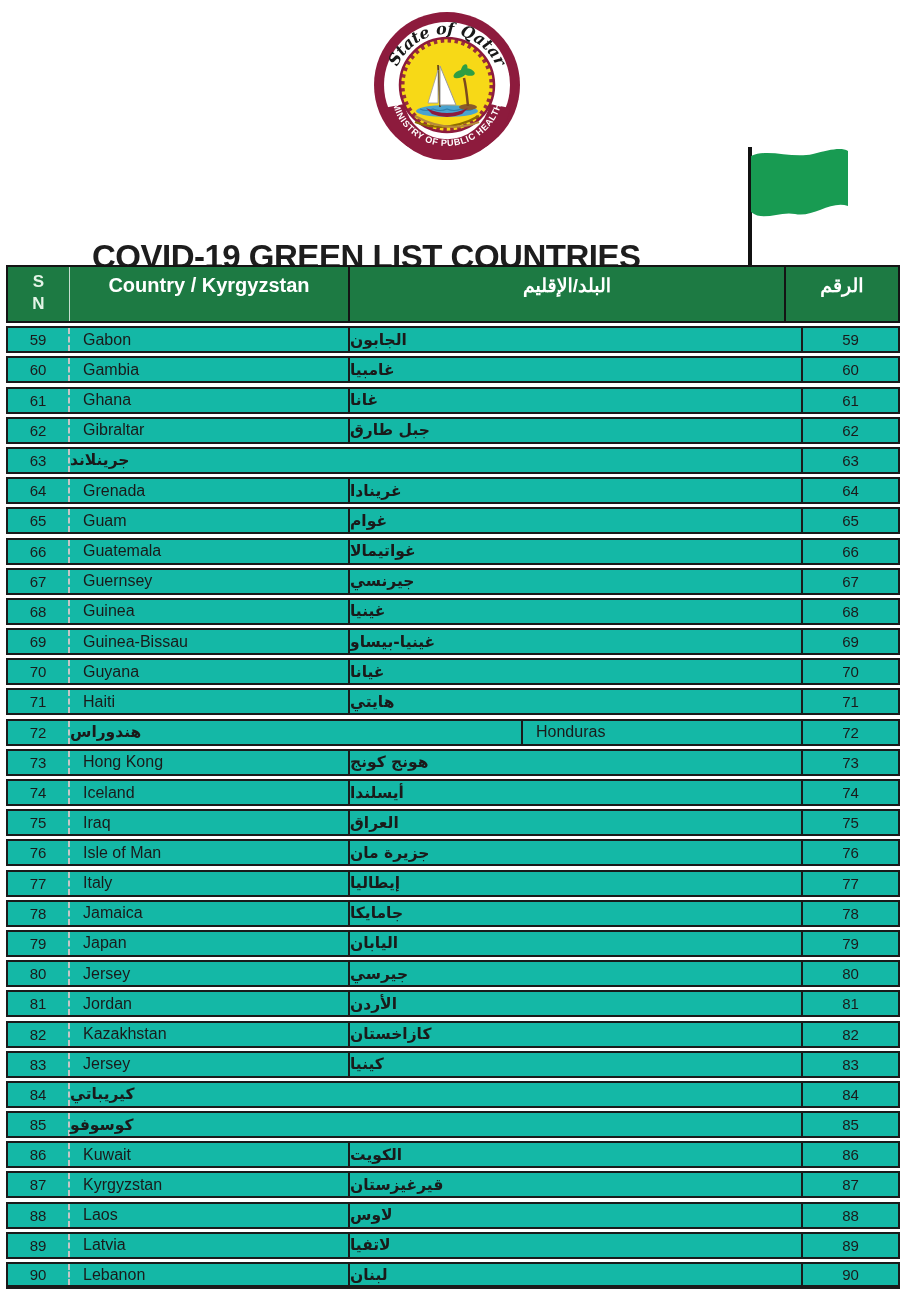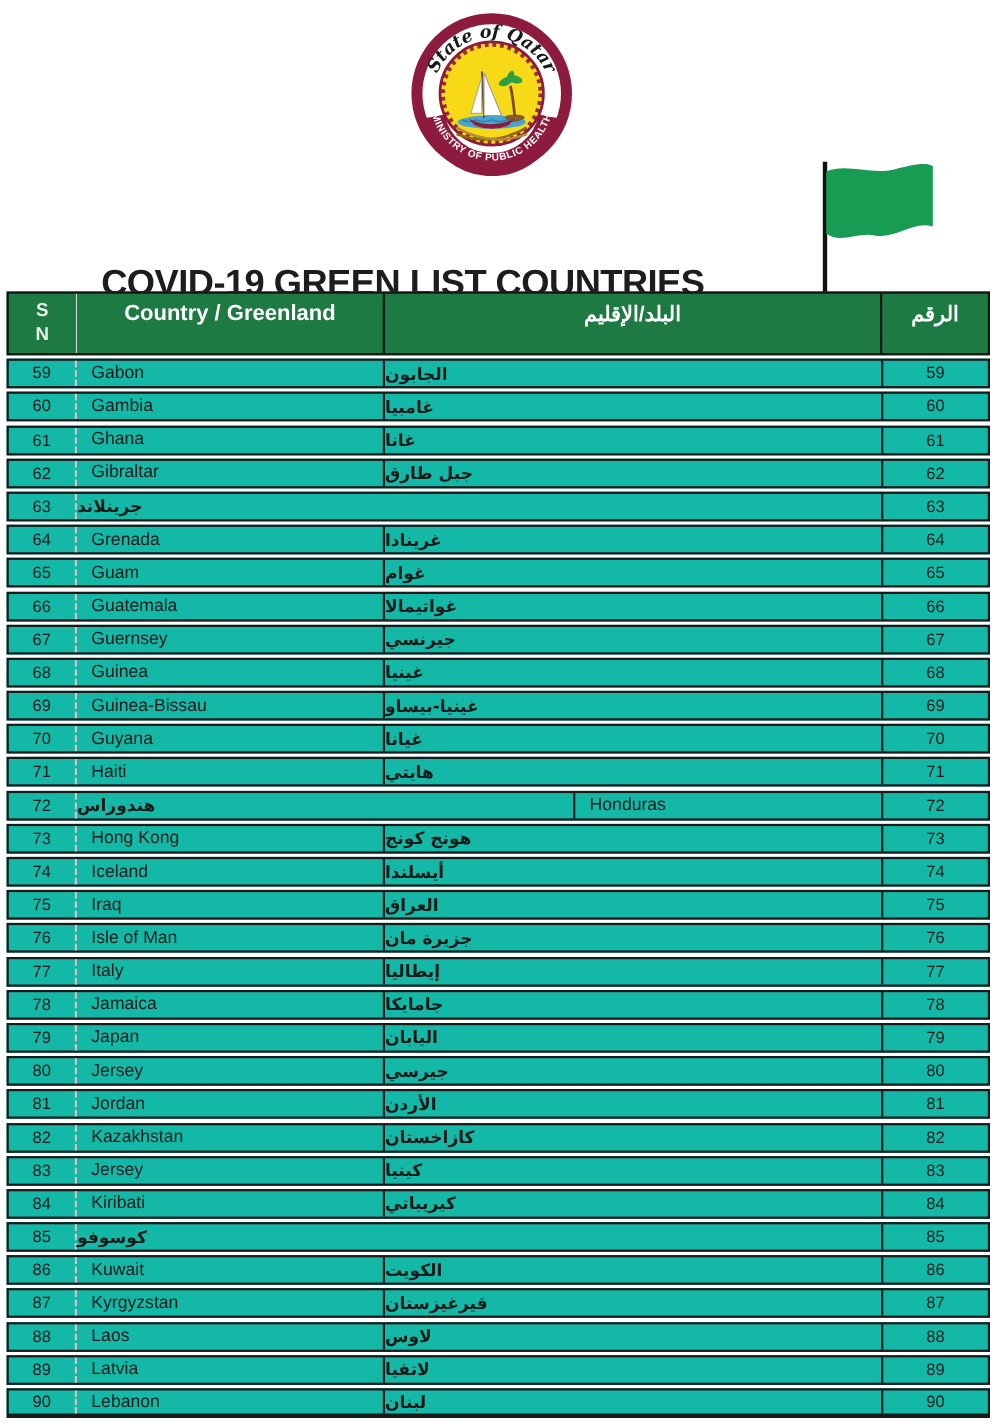--- a/index.html
+++ b/index.html
@@ -19,21 +19,21 @@
 
   
   .tbl{position:absolute;left:6px;top:265px;width:894px;}
   .thead{box-sizing:border-box;height:58px;border:2px solid #141414;
          background:var(--green,#1d7a43);display:flex;color:#fff;}
   .hc{box-sizing:border-box;padding-top:7px;text-align:center;font-weight:bold;}
   .hc.c-sn{width:62px;border-right:1px solid rgba(255,255,255,.75);
            font-size:17px;line-height:22px;color:#e4f4e7;padding-top:4px;}
   .hc.c-country{width:280px;border-right:2px solid #141414;font-size:20px;}
   .hc.c-arabic{flex:1;border-right:2px solid #141414;font-size:19px;}
-  .hc.c-num{width:96px;font-size:19px;}
+  .hc.c-num{width:112px;font-size:19px;}
 
   .trow{box-sizing:border-box;height:27px;margin-top:3.2px;border:2px solid #1a1a1a;
         background:#14b8a6;display:flex;align-items:center;}
   .trow:last-child{border-bottom-width:4px;}
   .cell{box-sizing:border-box;height:100%;display:flex;align-items:center;color:#1a1a1a;}
   .cell.c-sn{width:62px;border-right:2px dashed #c6c6c6;justify-content:center;font-size:15px;}
   .cell.c-country{width:280px;border-right:2px solid #1a1a1a;padding-left:13px;font-size:16px;}
   .cell.c-arabic{flex:1;border-right:2px solid #1a1a1a;justify-content:flex-end;
                  padding-right:11px;font-size:15.5px;font-weight:600;
                  font-family:"DejaVu Sans",sans-serif;}
@@ -93,21 +93,21 @@
   </svg>
 
   <h1 class="title">COVID-19 GREEN LIST COUNTRIES</h1>
 
   <div class="tbl">
     <div class="thead">
       <div class="hc c-sn">
         <div>S</div>
         <div>N</div>
       </div>
-      <div class="hc c-country">Country / Greenland</div>
+      <div class="hc c-country">Country / Kyrgyzstan</div>
       <div class="hc c-arabic" dir="rtl">البلد/الإقليم</div>
       <div class="hc c-num" dir="rtl">الرقم</div>
     </div>
     <div id="tbody">
         <div class="trow">
           <div class="cell c-sn">59</div>
           <div class="cell c-country">Gabon</div>
           <div class="cell c-arabic" dir="rtl">الجابون</div>
           <div class="cell c-num">59</div>
         </div>
@@ -249,21 +249,20 @@
           <div class="cell c-num">82</div>
         </div>
         <div class="trow">
           <div class="cell c-sn">83</div>
           <div class="cell c-country">Jersey</div>
           <div class="cell c-arabic" dir="rtl">كينيا</div>
           <div class="cell c-num">83</div>
         </div>
         <div class="trow">
           <div class="cell c-sn">84</div>
-          <div class="cell c-country">Kiribati</div>
           <div class="cell c-arabic" dir="rtl">كيريباتي</div>
           <div class="cell c-num">84</div>
         </div>
         <div class="trow">
           <div class="cell c-sn">85</div>
           <div class="cell c-arabic" dir="rtl">كوسوفو</div>
           <div class="cell c-num">85</div>
         </div>
         <div class="trow">
           <div class="cell c-sn">86</div>

